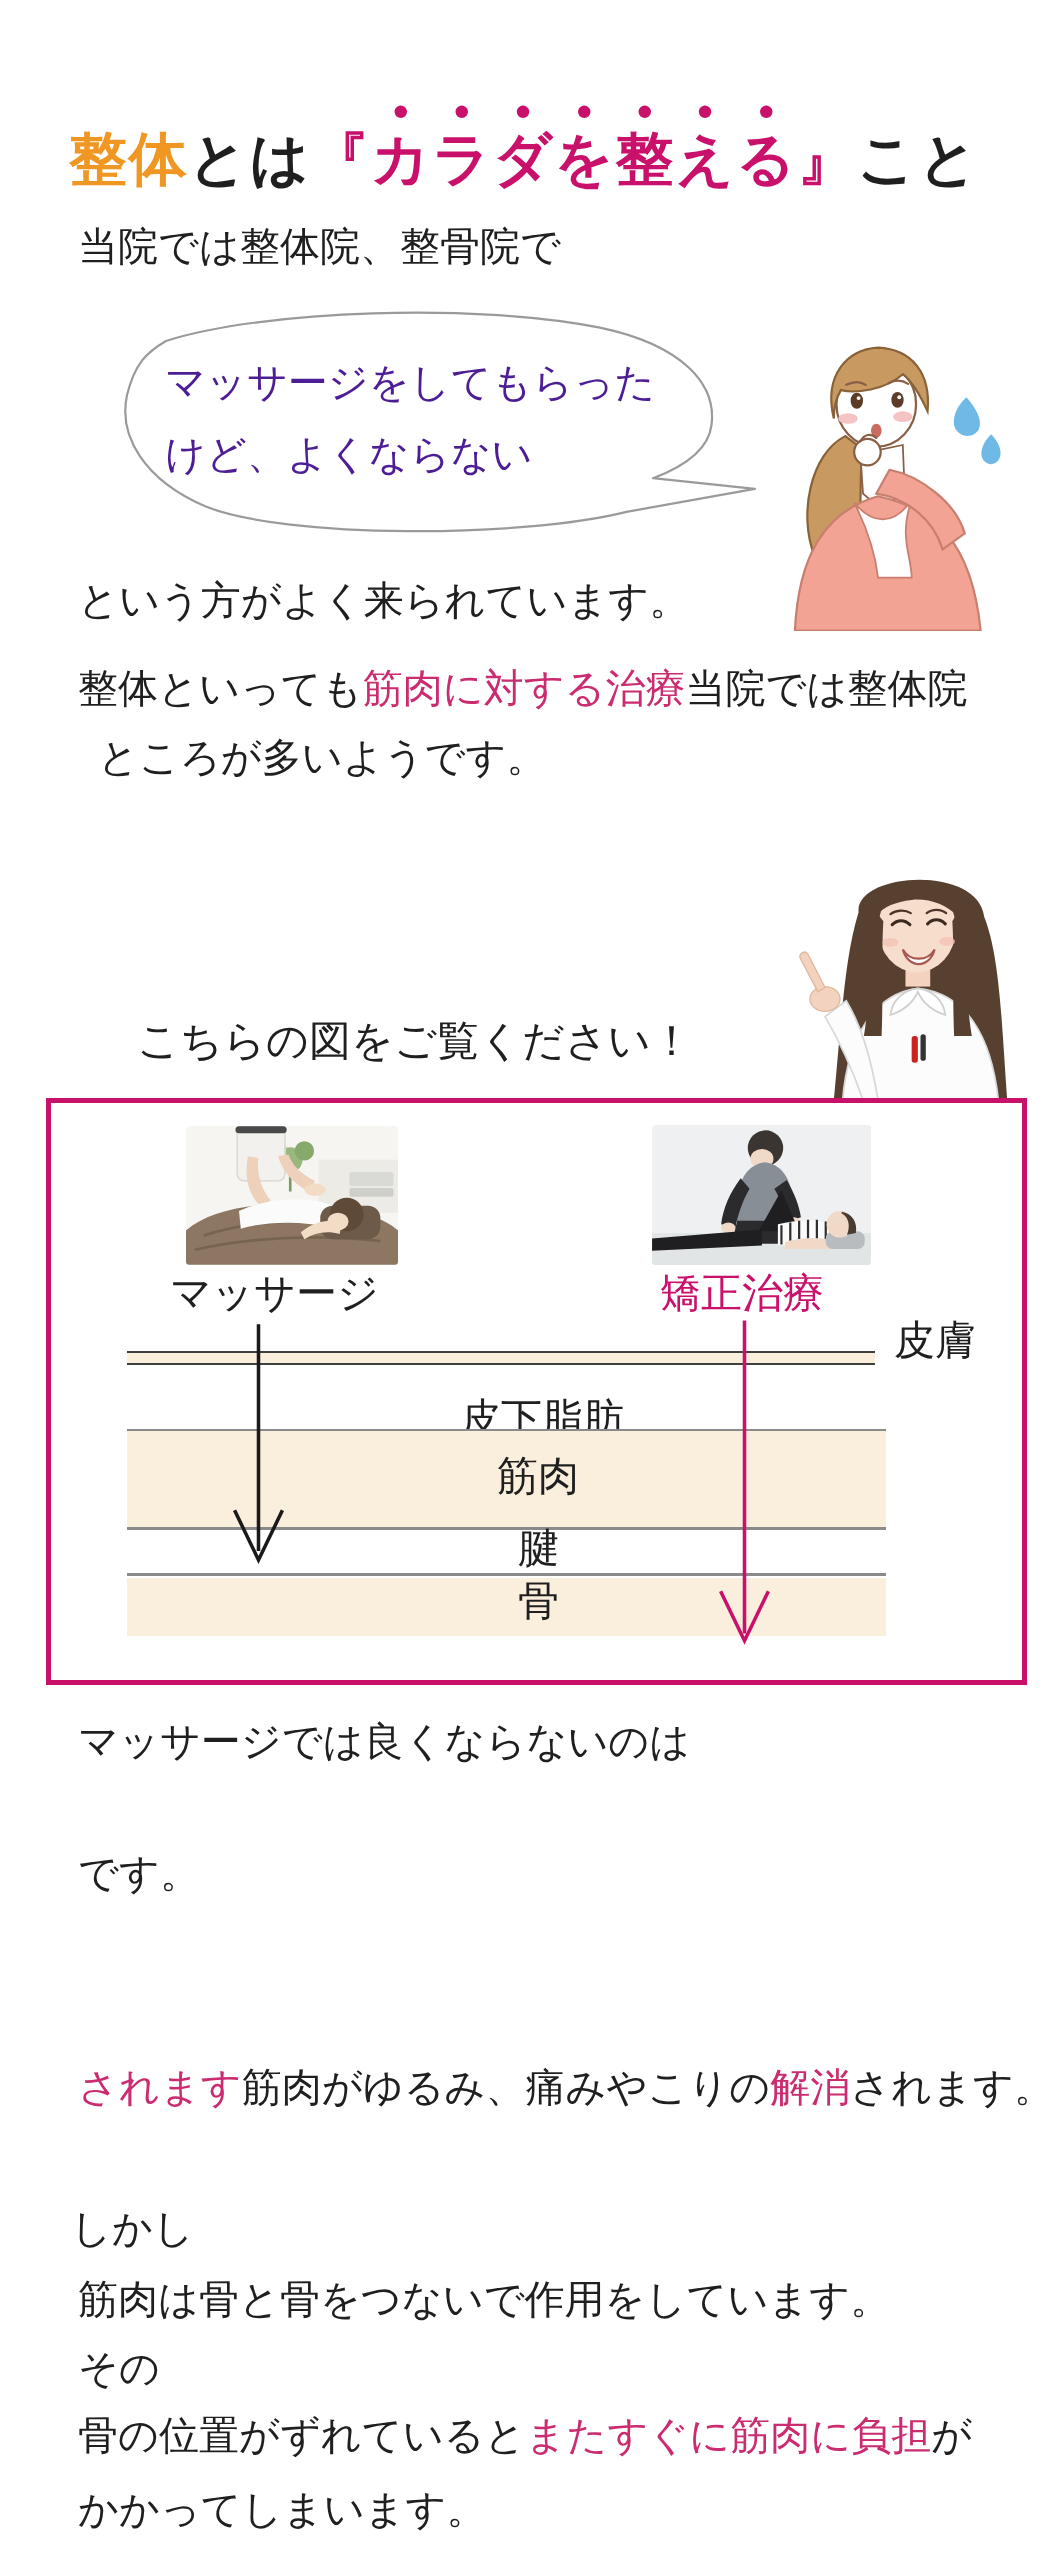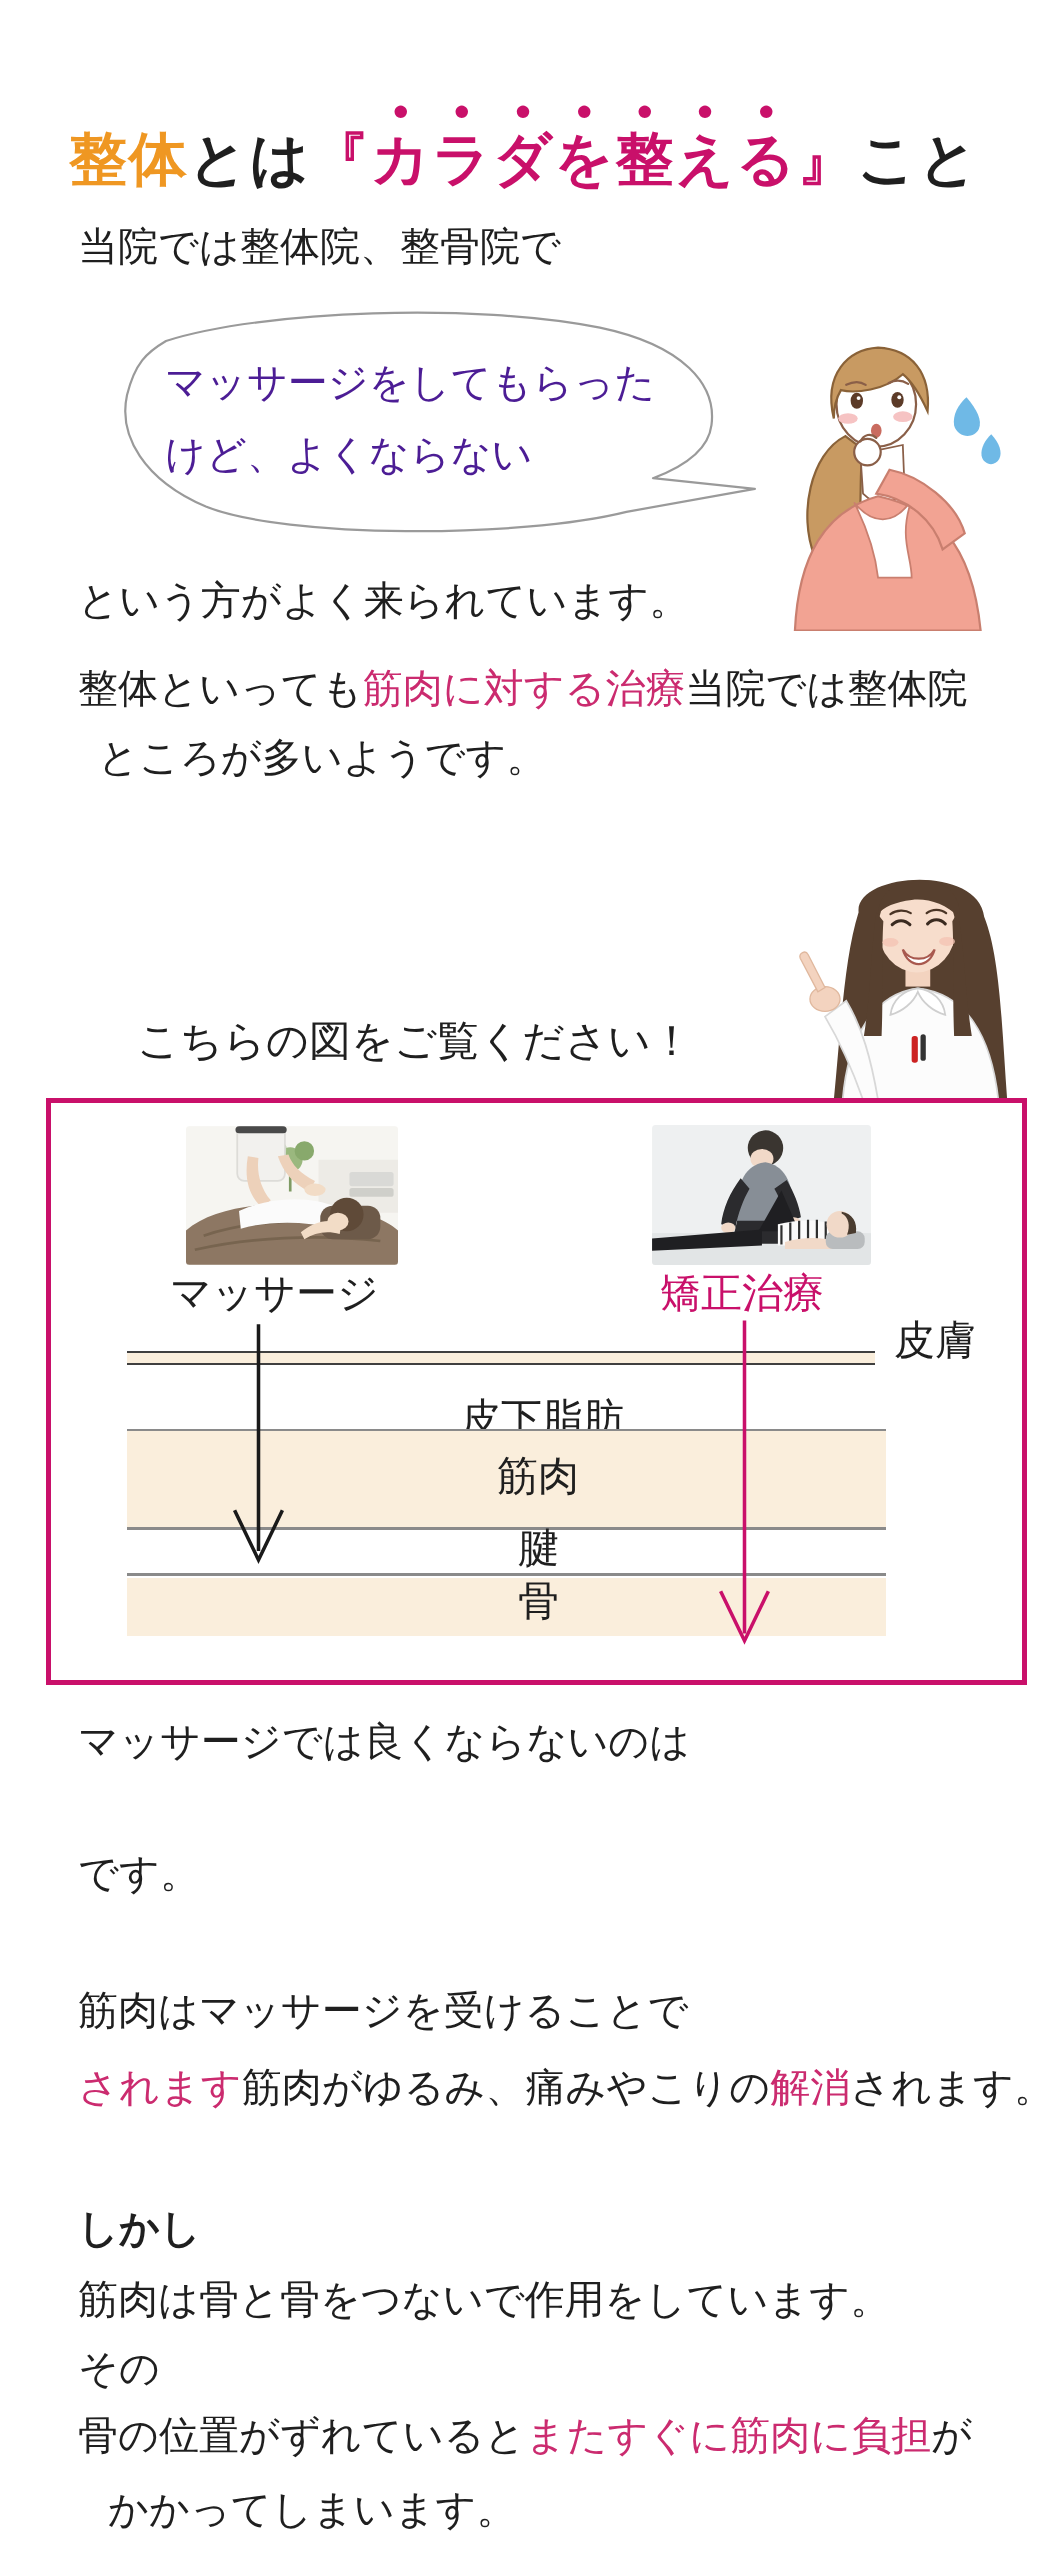--- a/index.html
+++ b/index.html
@@ -241,23 +241,22 @@
   </svg>
 
   <svg class="abs" style="left:716px;top:1317px;z-index:5;" width="57" height="329" viewBox="0 0 64 372">
     <line x1="32" y1="4" x2="32" y2="358" stroke="#C9106A" stroke-width="4"></line>
     <polyline points="5,310 32,366 59,310" fill="none" stroke="#C9106A" stroke-width="4"></polyline>
   </svg>
 
   <div class="t" style="left:78px;top:1716px;">マッサージでは良くならないのは</div>
   <div class="t" style="left:78px;top:1848px;">です。</div>
 
-  <div class="t" style="left:78px;top:1985px;">筋肉はマッサージを受けることで</div>
   <div class="t" style="left:78px;top:2062px;"><span class="pink">されます</span><span>筋肉がゆるみ、痛みやこりの</span><span class="pink">解消</span><span>されます。</span></div>
 
-  <div class="t" style="left:78px;top:2203px;font-weight:bold;">しかし</div>
+  <div class="t" style="left:71px;top:2203px;">しかし</div>
   <div class="t" style="left:78px;top:2274px;">筋肉は骨と骨をつないで作用をしています。</div>
   <div class="t" style="left:78px;top:2343px;">その</div>
   <div class="t" style="left:78px;top:2410px;"><span>骨の位置がずれていると</span><span class="pink">またすぐに筋肉に負担</span><span>が</span></div>
-  <div class="t" style="left:78px;top:2484px;margin-left:30px;">かかってしまいます。</div>
+  <div class="t" style="left:78px;top:2484px;">かかってしまいます。</div>
 
 </div>
 
 
 </body></html>

